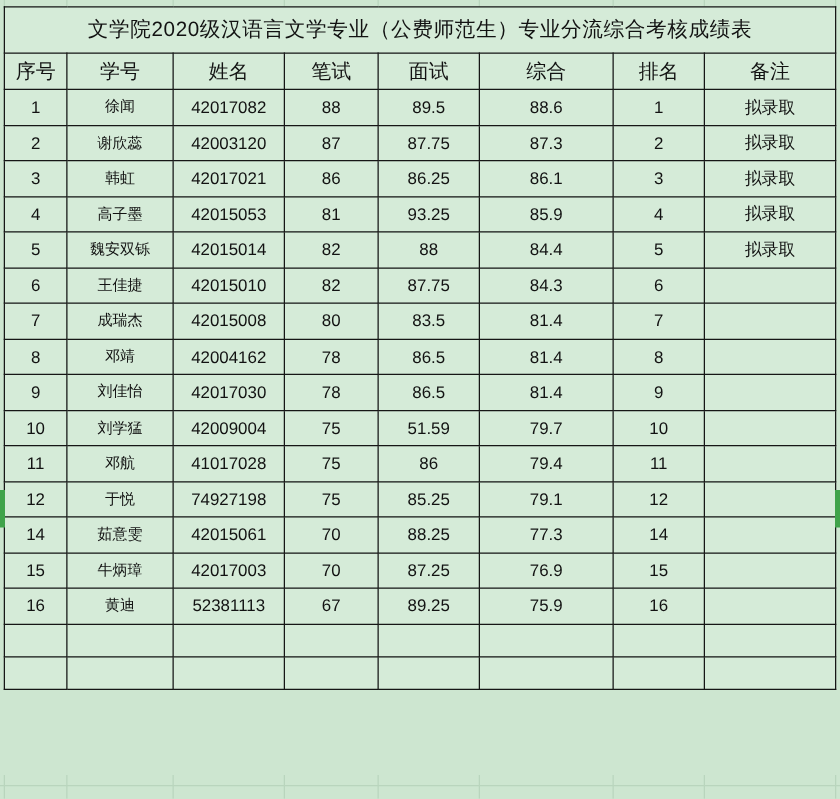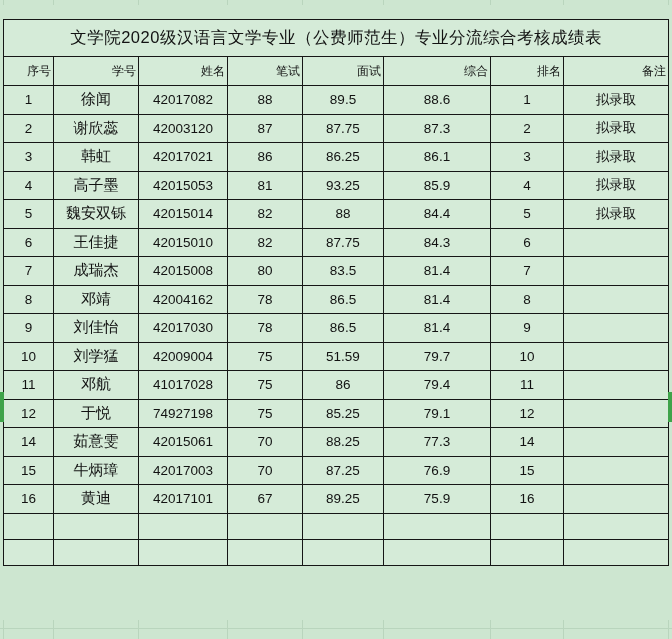--- a/index.html
+++ b/index.html
@@ -8,48 +8,47 @@
     background:#cde6d0;
     font-family:"Liberation Sans", sans-serif;
     color:#121212;
   }
   
   .gridline{position:absolute;background:#b9d5bd;}
   .gridline.v{width:1px;}
   .gridline.h{height:1px;left:0;width:672px;}
 
   table.sheet{
-    position:absolute;left:3px;top:19px;width:665px;
+    position:absolute;left:3px;top:5px;width:665px;
     border-collapse:collapse;table-layout:fixed;
   }
   table.sheet td, table.sheet th{
     border:1.5px solid #161616;
     padding:0 2px;
     text-align:center;vertical-align:middle;
     background:#d5ebd8;
     font-weight:normal;
     overflow:hidden;white-space:nowrap;
   }
   td.title-cell{
     background:#c8e2ca;
     font-weight:bold;
     font-size:16.5px;
     height:36px;
     letter-spacing:0.5px;
   }
   tr.header-row th{
-    font-size:12px;
+    font-size:16px;
     height:28px;
-    text-align:right;
   }
   tr.data-row td{
     font-size:13.5px;
     height:27.5px;
   }
-  tr.data-row td.c-name{font-size:15px;margin-top:12px;}
+  tr.data-row td.c-name{font-size:12px;margin-top:12px;}
   tr.empty-row td{height:25px;}
 
   
   .row-select-bar{
     position:absolute;width:4px;height:30px;top:392px;
   }
   .row-select-bar.left{left:0;}
   .row-select-bar.right{left:668px;}
 </style>
 </head>
@@ -239,21 +238,21 @@
         <td class="c-id">42017003</td>
         <td class="c-written">70</td>
         <td class="c-interview">87.25</td>
         <td class="c-composite">76.9</td>
         <td class="c-rank">15</td>
         <td class="c-remark"></td>
       </tr>
       <tr class="data-row">
         <td class="c-no">16</td>
         <td class="c-name">黄迪</td>
-        <td class="c-id">42017101</td>
+        <td class="c-id">52381113</td>
         <td class="c-written">67</td>
         <td class="c-interview">89.25</td>
         <td class="c-composite">75.9</td>
         <td class="c-rank">16</td>
         <td class="c-remark"></td>
       </tr>
       <tr class="empty-row">
         <td></td>
         <td></td>
         <td></td>

